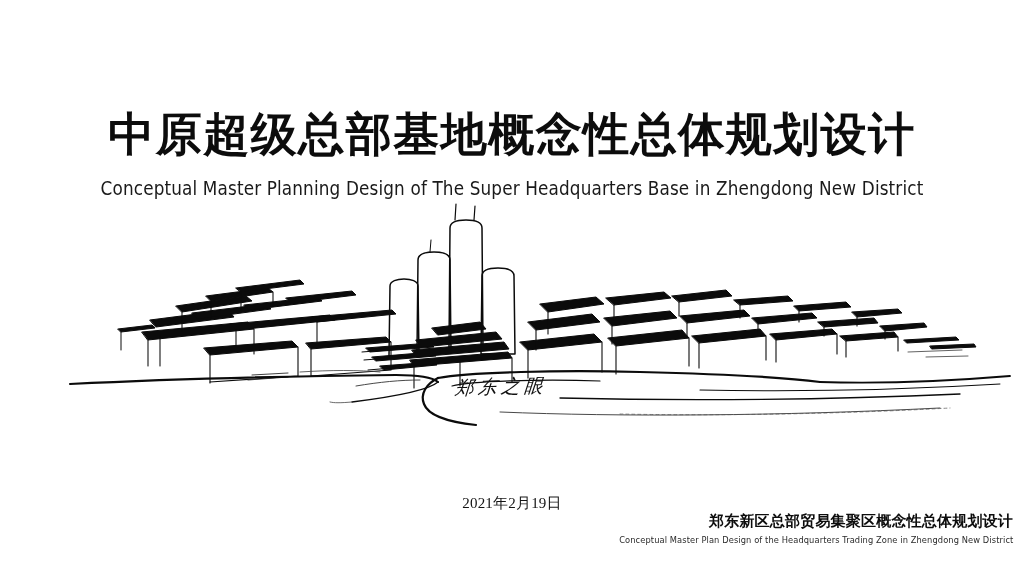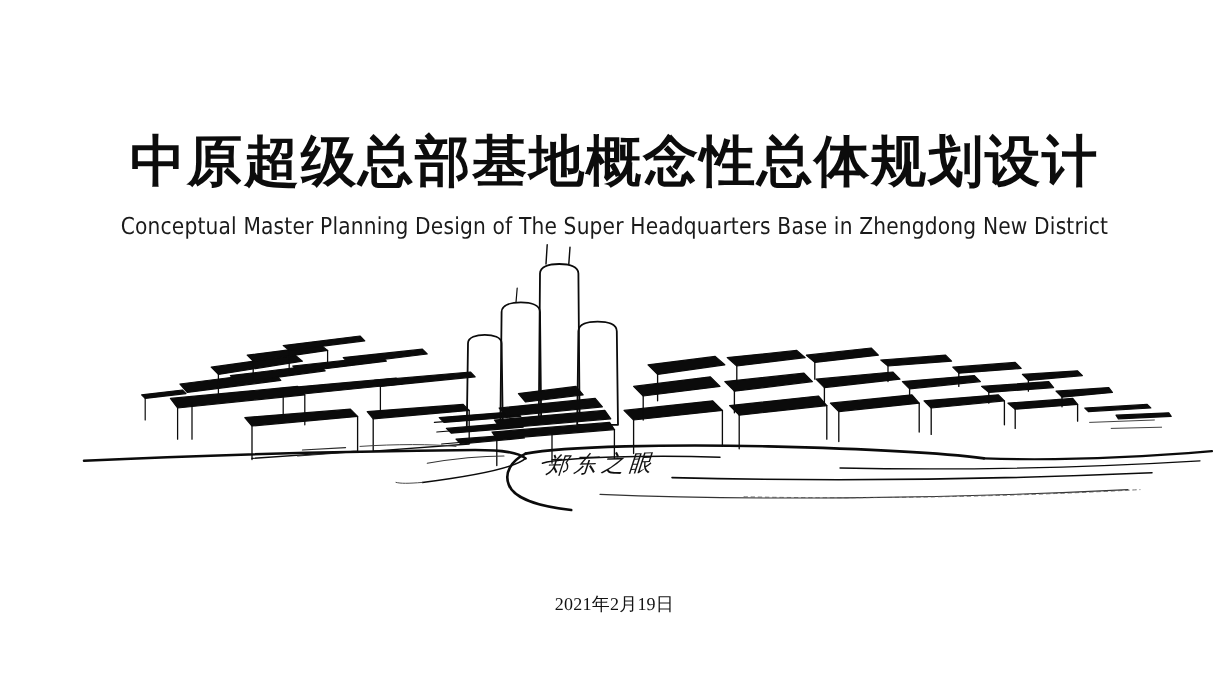--- a/index.html
+++ b/index.html
@@ -299,14 +299,18 @@
         </g>
 
       </g>
     </svg>
   </div>
 
   <div id="calligraphy-label">郑东之眼</div>
 
   <div id="date-line">2021年2月19日</div>
 
+  <div id="footer-block">
+    <div id="footer-cn">郑东新区总部贸易集聚区概念性总体规划设计</div>
+    <div id="footer-en">Conceptual Master Plan Design of the Headquarters Trading Zone in Zhengdong New District</div>
+  </div>
 
 </div>
 
 </body></html>

